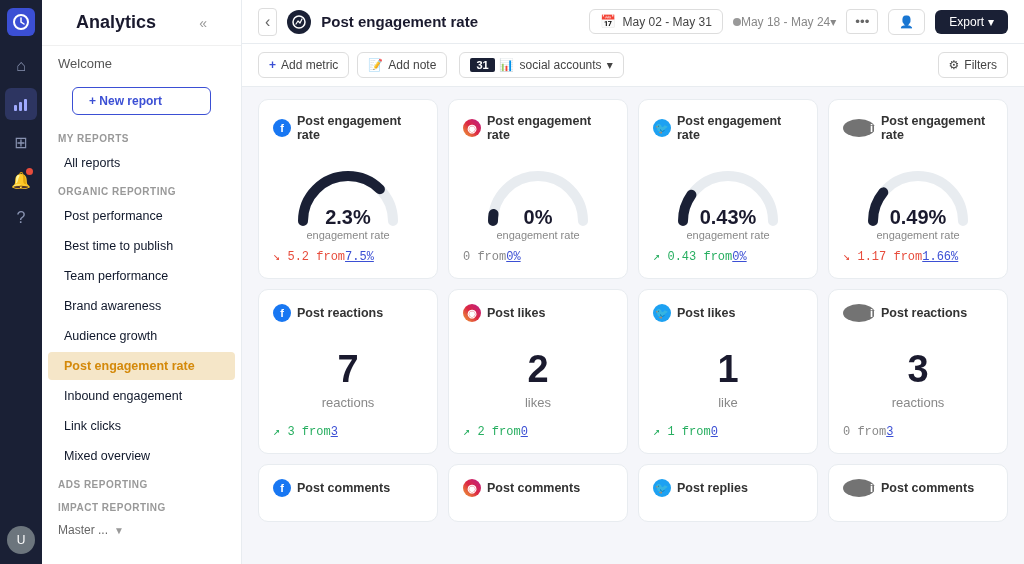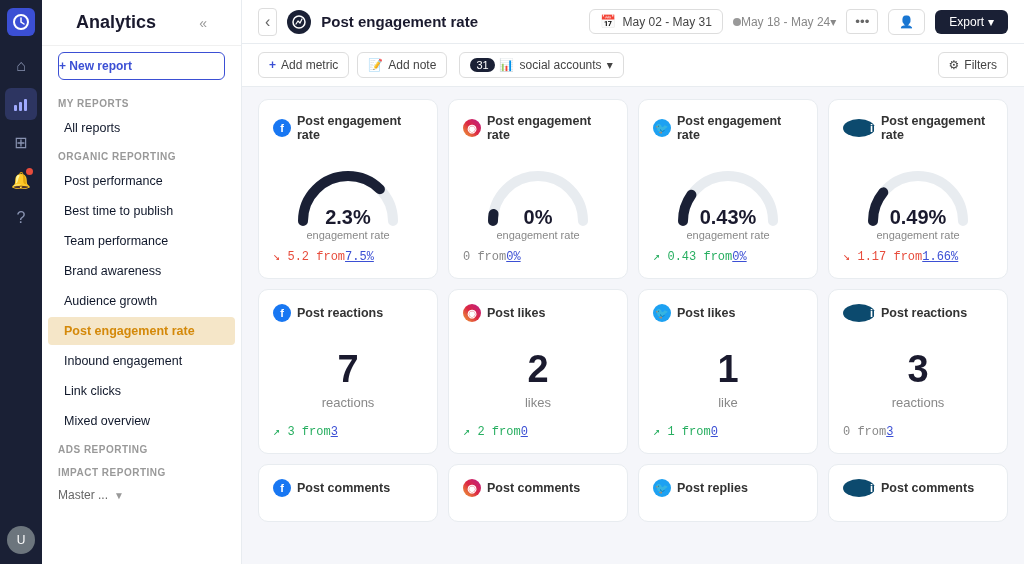--- a/index.html
+++ b/index.html
@@ -46,22 +46,22 @@
       padding: 12px 34px;
       display: flex;
       align-items: center;
       justify-content: space-between;
       border-bottom: 1px solid #f0f0f0;
     }
     .sidebar-title { font-size: 18px; font-weight: 700; color: #1a1a2e; }
     .collapse-btn { color: #999; cursor: pointer; font-size: 14px; }
     .sidebar-welcome { padding: 10px 16px; color: #555; font-size: 13px; cursor: pointer; }
     .new-report-btn {
-      margin: 6px 16px 10px;
-      padding: 6px 0;
+      margin: 6px 30px 10px;
+      padding: 6px 16px;
       background: white;
       border: 1.5px solid #3b4fd4;
       border-radius: 6px;
       color: #3b4fd4;
       font-size: 12px;
       cursor: pointer;
       display: flex; align-items: center; gap: 6px;
       font-weight: 600;
     }
     .section-label {
@@ -139,22 +139,22 @@
       font-size: 12px; cursor: pointer; background: white; color: #444;
     }
     .toolbar-btn .plus { color: #3b4fd4; font-weight: bold; }
     .social-accounts-btn {
       display: flex; align-items: center; gap: 5px;
       border: 1px solid #ddd; border-radius: 6px; padding: 5px 10px;
       font-size: 12px; cursor: pointer; background: white; color: #444;
       margin-left: 4px;
     }
     .badge-31 {
-      background: #1a2035; color: white; border-radius: 7px;
-      padding: 1px 6px; font-size: 11px; font-weight: 400; text-align: center;
+      background: #1a2035; color: white; border-radius: 2px;
+      padding: 1px 6px; font-size: 11px; font-weight: 700; text-align: center;
     }
     .filters-btn {
       margin-left: auto;
       display: flex; align-items: center; gap: 5px;
       border: 1px solid #ddd; border-radius: 6px; padding: 5px 10px;
       font-size: 12px; cursor: pointer; background: white; color: #444;
     }
 
     
     .cards-area {
@@ -180,21 +180,21 @@
       font-size: 12.5px; font-weight: 600; color: #333; margin-bottom: 10px;
     }
     .social-icon {
       width: 18px; height: 18px; border-radius: 50%;
       display: flex; align-items: center; justify-content: center;
       font-size: 11px; font-weight: bold; color: white; flex-shrink: 0;
     }
     .fb { background: #1877f2; }
     .ig { background: linear-gradient(45deg, #f09433, #e6683c, #dc2743, #cc2366, #bc1888); }
     .tw { background: #1da1f2; }
-    .li { background: #0c4a6e; padding-left: 32px; }
+    .li { background: #737373; padding-left: 32px; }
 
     
     .gauge-container {
       display: flex; flex-direction: column; align-items: center;
       margin: 4px 0 8px;
     }
     .gauge-svg { width: 110px; height: 70px; }
     .gauge-value { font-size: 20px; font-weight: 700; color: #1a1a2e; }
     .gauge-label { font-size: 11px; color: #888; }
 
@@ -244,20 +244,21 @@
   <div class="rail-icon bottom">
     <div class="avatar-icon">U</div>
   </div>
 </div>
 
 <div class="sidebar">
   <div class="sidebar-header">
     <span class="sidebar-title">Analytics</span>
     <span class="collapse-btn">«</span>
   </div>
+  <div class="sidebar-welcome">Welcome</div>
   <button class="new-report-btn">+ New report</button>
 
   <div class="section-label">My Reports</div>
   <div class="nav-item">All reports</div>
 
   <div class="section-label">Organic Reporting</div>
   <div class="nav-item">Post performance</div>
   <div class="nav-item">Best time to publish</div>
   <div class="nav-item">Team performance</div>
   <div class="nav-item">Brand awareness</div>

